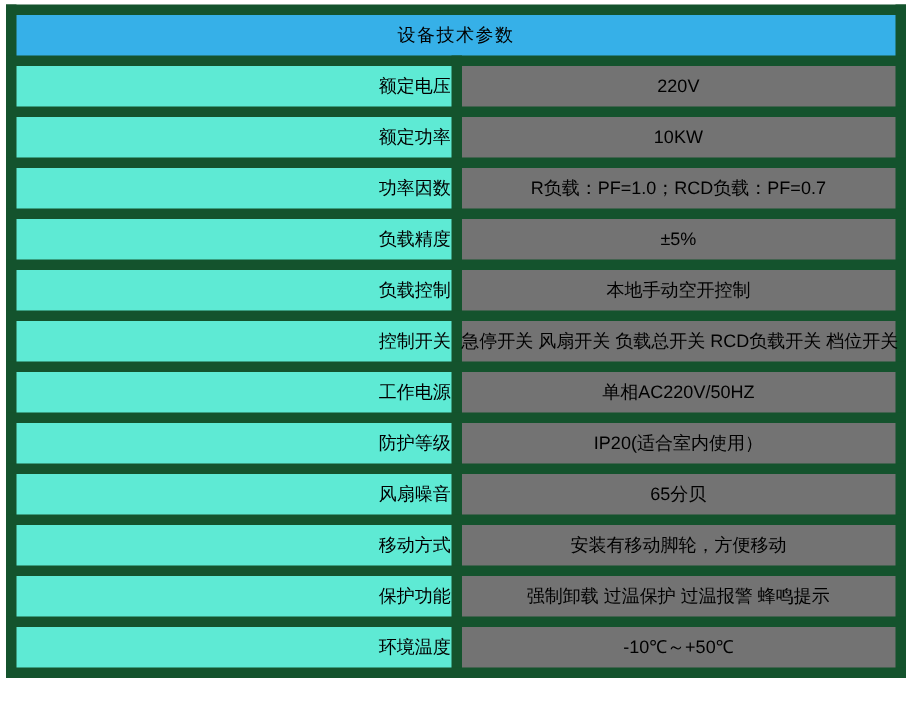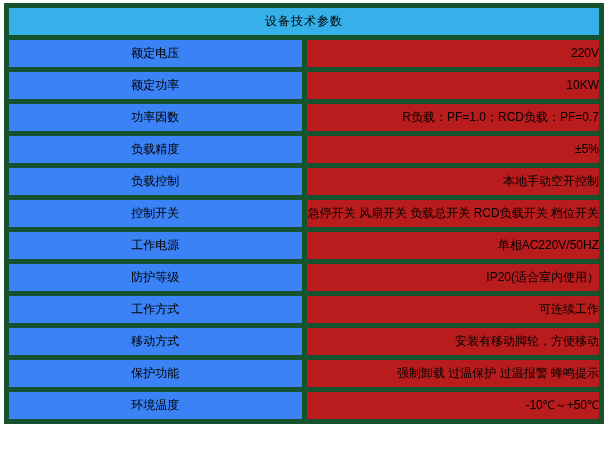--- a/index.html
+++ b/index.html
@@ -19,46 +19,46 @@
     box-sizing: border-box;
     padding: 3px 4px 0 4px;
   }
   table.spec-table {
     width: 600px;
     border-collapse: collapse;
     table-layout: fixed;
   }
   table.spec-table td,
   table.spec-table th {
-    border: 5px solid #14532d;
+    border: 7px solid #14532d;
     font-size: 12px;
     font-weight: normal;
     padding: 0;
     height: 27px;
     line-height: 27px;
     vertical-align: middle;
   }
   .title-cell {
     background: #36b0e8;
     color: #000000;
     font-weight: bold;
     text-align: center;
     font-size: 13px;
     height: 28px;
     line-height: 28px;
     letter-spacing: 1px;
   }
   .label-cell {
     width: 135px;
-    text-align: center;
-    background: #3b82f6;
+    text-align: right;
+    background: #5eead4;
   }
   .value-cell {
-    text-align: right;
-    background: #b91c1c;
+    text-align: center;
+    background: #737373;
   }
   .label-inner {
     display: inline-block;
   }
   .label-inner.underline {
     text-decoration: underline;
   }
   .value-inner {
     display: inline-block;
     white-space: nowrap;
@@ -99,22 +99,22 @@
       </tr>
       <tr>
         <td class="label-cell"><span class="label-inner">工作电源</span></td>
         <td class="value-cell"><span class="value-inner">单相AC220V/50HZ</span></td>
       </tr>
       <tr>
         <td class="label-cell"><span class="label-inner">防护等级</span></td>
         <td class="value-cell"><span class="value-inner">IP20(适合室内使用）</span></td>
       </tr>
       <tr>
-        <td class="label-cell"><span class="label-inner">工作方式</span></td>
-        <td class="value-cell"><span class="value-inner">可连续工作</span></td>
+        <td class="label-cell"><span class="label-inner">风扇噪音</span></td>
+        <td class="value-cell"><span class="value-inner">65分贝</span></td>
       </tr>
       <tr>
         <td class="label-cell"><span class="label-inner">移动方式</span></td>
         <td class="value-cell"><span class="value-inner">安装有移动脚轮，方便移动</span></td>
       </tr>
       <tr>
         <td class="label-cell"><span class="label-inner">保护功能</span></td>
         <td class="value-cell"><span class="value-inner">强制卸载  过温保护  过温报警  蜂鸣提示</span></td>
       </tr>
       <tr>

